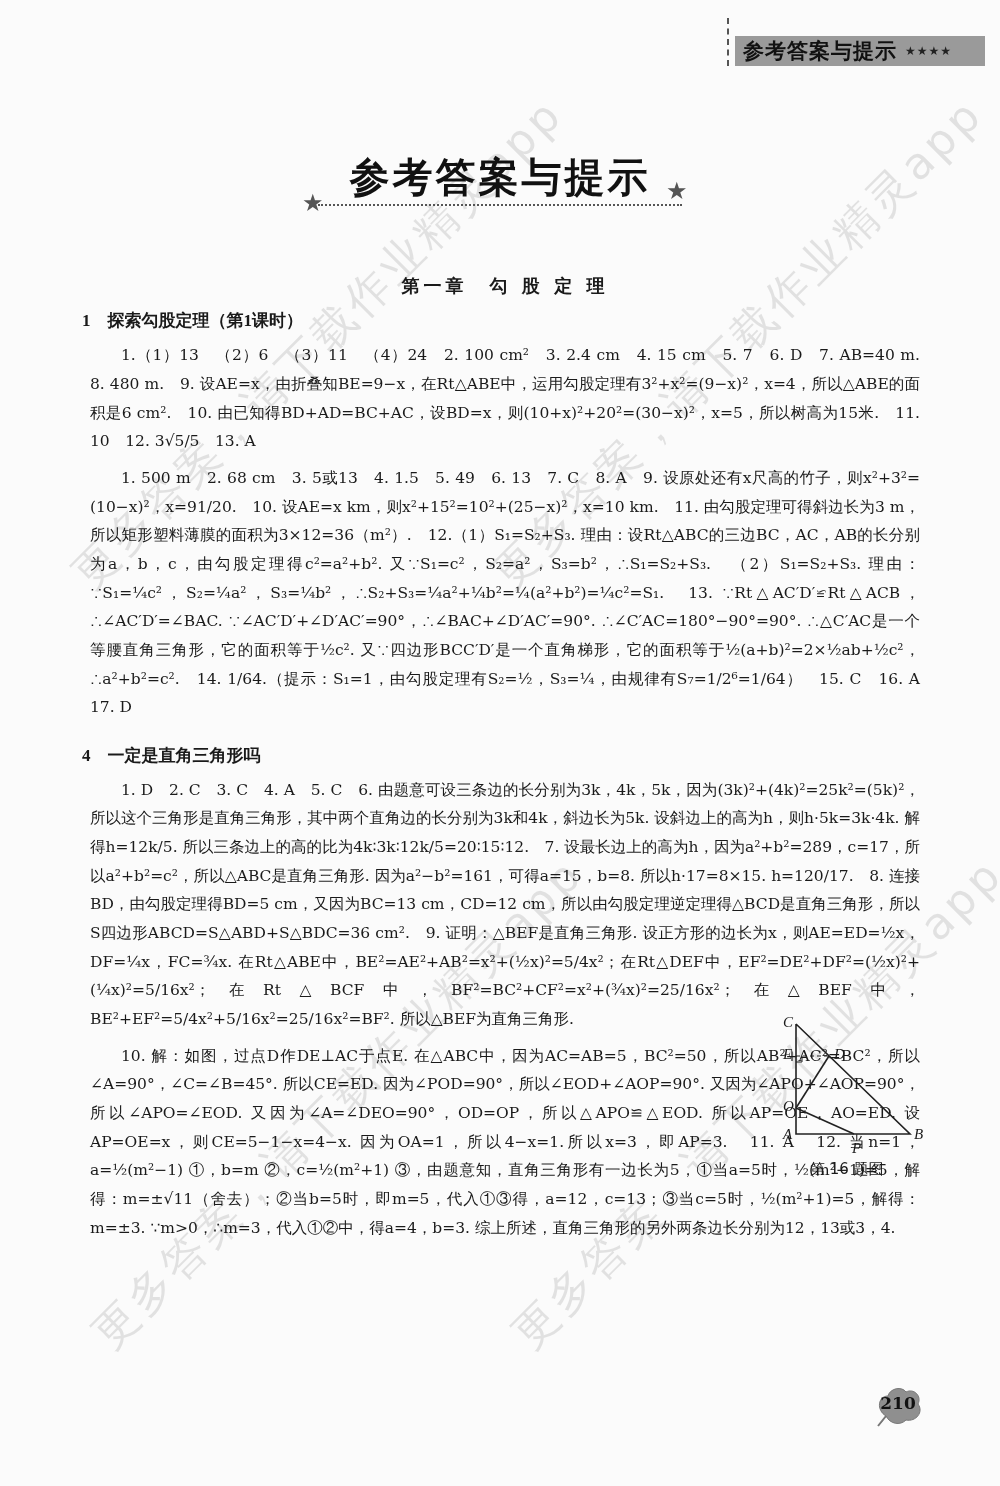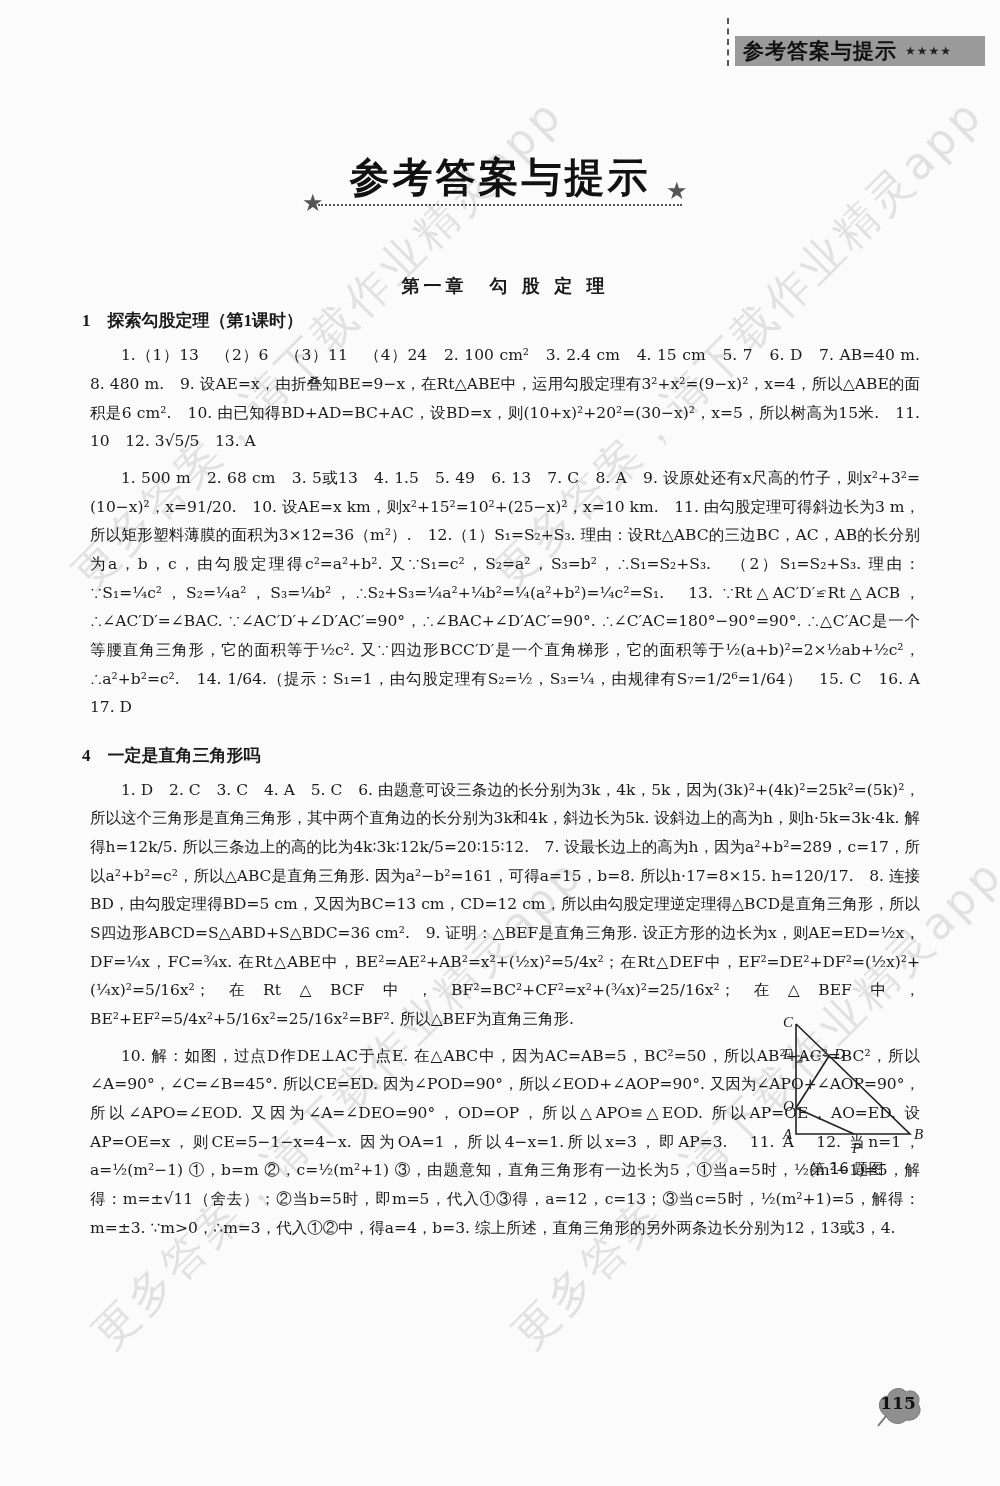--- a/index.html
+++ b/index.html
@@ -132,14 +132,14 @@
   <span class="fig-label" style="left:783px; top:1098px;">O</span>
   <span class="fig-label" style="left:783px; top:1126px;">A</span>
   <span class="fig-label" style="left:852px; top:1140px;">P</span>
   <span class="fig-label" style="left:914px; top:1126px;">B</span>
   <div class="figure-caption">第 16 题图</div>
 
   <svg class="page-leaf" viewBox="0 0 52 44" width="52" height="44">
     <path d="M8,40 L14,32 C4,26 6,12 16,12 C18,4 30,2 34,8 C42,4 50,12 46,20 C52,28 44,38 34,36 C28,42 18,40 14,32" fill="#8f8f8f" stroke="#777" stroke-width="1"></path>
     <line x1="6" y1="42" x2="14" y2="32" stroke="#777" stroke-width="2"></line>
   </svg>
-  <div class="page-num">115</div>
+  <div class="page-num">210</div>
 </div>
 
 </body></html>

